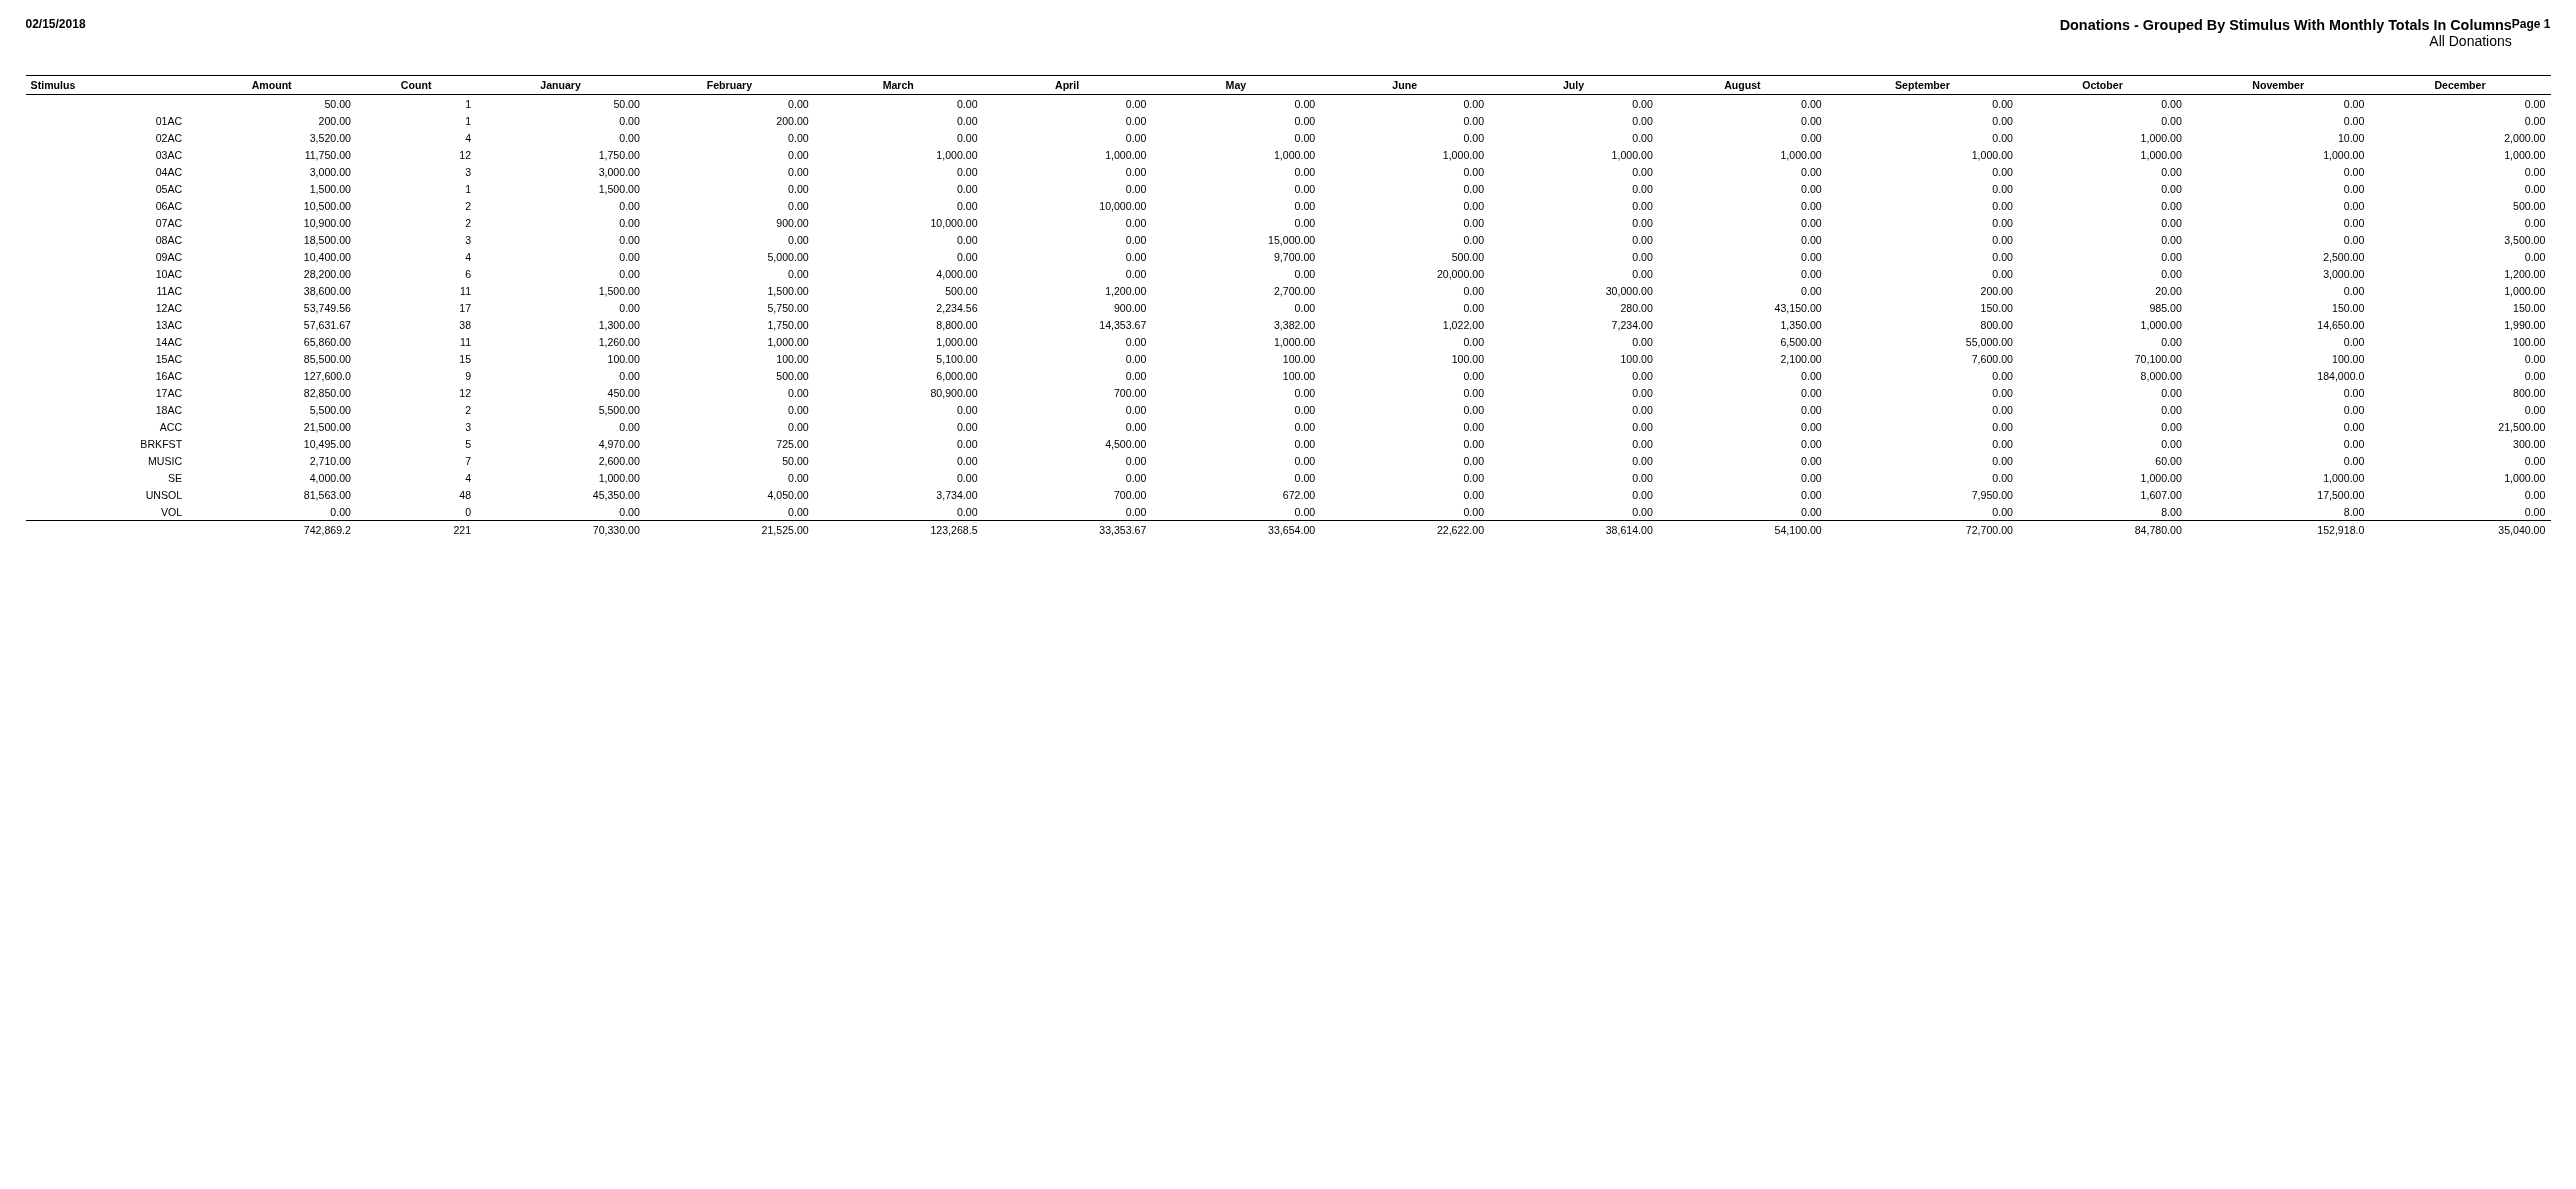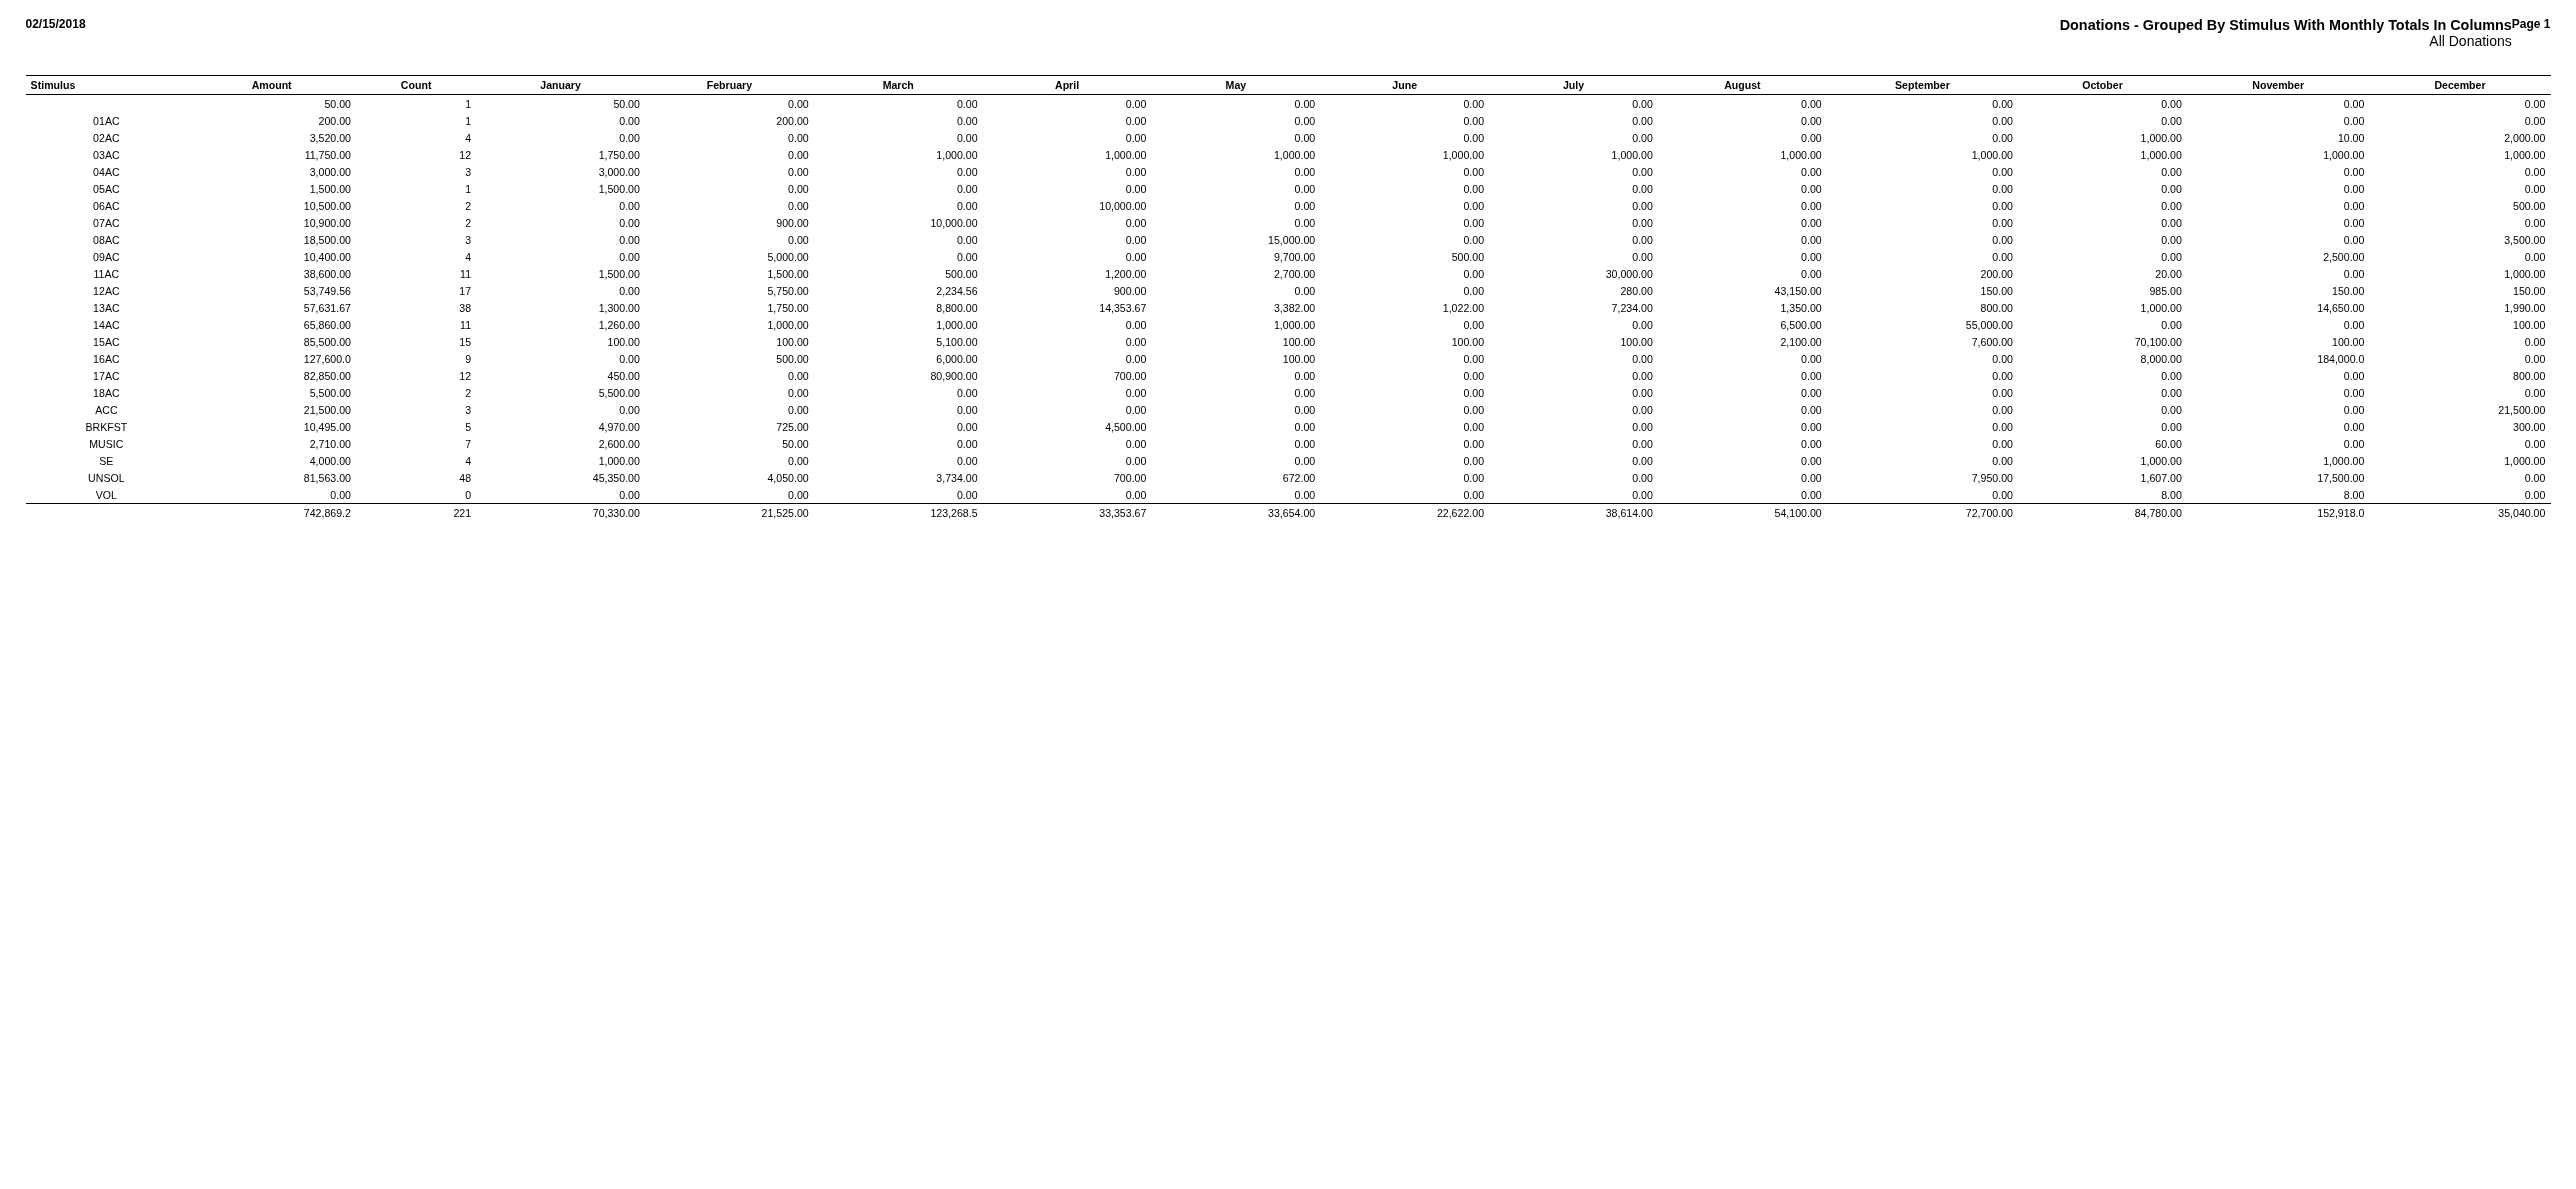--- a/index.html
+++ b/index.html
@@ -49,21 +49,21 @@
       border-bottom: 1.7px solid #000;
     }
     th:first-child {
       text-align: left;
     }
     td {
       text-align: right;
       padding: 2.5px 5.1px;
     }
     td:first-child {
-      text-align: center;
+      text-align: right;
     }
     tr.total-row td {
       border-top: 1.7px solid #000;
       font-weight: normal;
     }
     thead tr th {
       border-top: 1.7px solid #000;
     }
   </style>
 </head>
@@ -263,20 +263,37 @@
         <td>9,700.00</td>
         <td>500.00</td>
         <td>0.00</td>
         <td>0.00</td>
         <td>0.00</td>
         <td>0.00</td>
         <td>2,500.00</td>
         <td>0.00</td>
       </tr>
       <tr>
+        <td>10AC</td>
+        <td>28,200.00</td>
+        <td>6</td>
+        <td>0.00</td>
+        <td>0.00</td>
+        <td>4,000.00</td>
+        <td>0.00</td>
+        <td>0.00</td>
+        <td>20,000.00</td>
+        <td>0.00</td>
+        <td>0.00</td>
+        <td>0.00</td>
+        <td>0.00</td>
+        <td>3,000.00</td>
+        <td>1,200.00</td>
+      </tr>
+      <tr>
         <td>11AC</td>
         <td>38,600.00</td>
         <td>11</td>
         <td>1,500.00</td>
         <td>1,500.00</td>
         <td>500.00</td>
         <td>1,200.00</td>
         <td>2,700.00</td>
         <td>0.00</td>
         <td>30,000.00</td>

